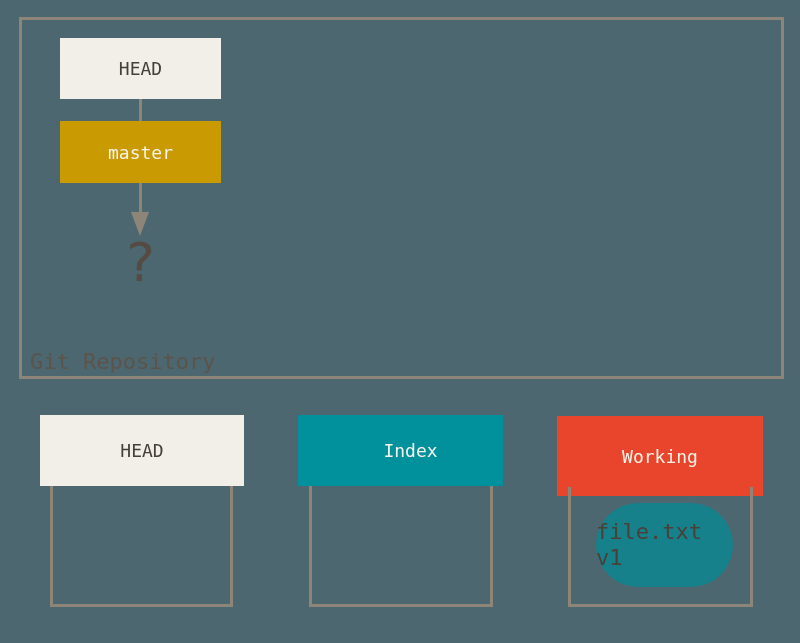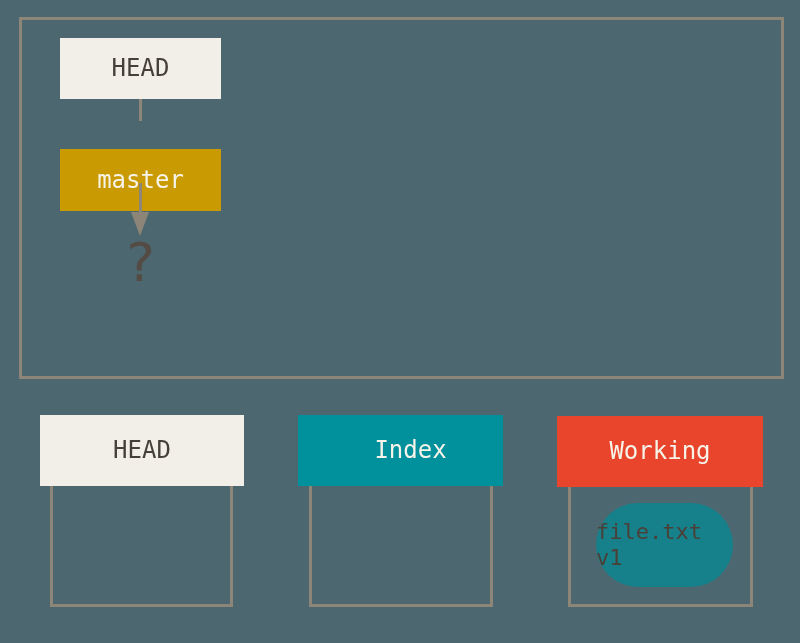--- a/index.html
+++ b/index.html
@@ -29,25 +29,25 @@
     letter-spacing: 0px;
     color: #5A544B;
   }
 
   
   .label-box {
     display: flex;
     align-items: center;
     justify-content: center;
     text-align: center;
-    font-size: 24px;
+    font-size: 18px;
     line-height: 27px;
   }
   .cream  { background: #F1EFE7; color: #463F3A; }
-  .gold   { background: #C99A02; color: #F6F3E9; margin-top: 28px; }
+  .gold   { background: #C99A02; color: #F6F3E9; }
   .teal   { background: #00919C; color: #F6F3E9; }
   .red    { background: #E9452C; color: #F6F3E9; }
 
   
   .head-top   { left: 38px; top: 18px;  width: 161px; height: 61px; }
   .connector  { left: 117px; top: 79px; width: 3px;  height: 22px; background: #8D8578; }
   .master-box { left: 38px; top: 101px; width: 161px; height: 62px; }
   .arrow-line { left: 117px; top: 163px; width: 3px; height: 30px; background: #8D8578; }
   .arrow-head {
     left: 109px; top: 192px;
@@ -61,21 +61,21 @@
     width: 60px;
     text-align: center;
     font-size: 54px;
     line-height: 54px;
     color: #544C44;
   }
 
   
   .head-label  { left: 40px;  top: 415px; width: 204px; height: 71px; }
   .index-label { left: 298px; top: 415px; width: 205px; height: 71px; padding-left: 20px; }
-  .wd-label    { left: 557px; top: 416px; width: 206px; height: 71px; flex-direction: column; }
+  .wd-label    { left: 557px; top: 416px; width: 206px; height: 80px; flex-direction: column; }
 
   .outline-box {
     border: 3px solid #8D8578;
     border-top: none;
     background: transparent;
   }
   .head-outline  { left: 50px;  top: 486px; width: 183px; height: 121px; }
   .index-outline { left: 309px; top: 486px; width: 184px; height: 121px; }
   .wd-outline    { left: 568px; top: 487px; width: 185px; height: 120px; }
 
@@ -105,20 +105,21 @@
 
   <div class="abs label-box gold master-box">
     <span>master</span>
   </div>
 
   <div class="abs arrow-line"></div>
   <div class="abs arrow-head"></div>
 
   <div class="abs question">?</div>
 
+  <div class="repo-label">Git Repository</div>
 </div>
 
 <div class="abs label-box cream head-label">
   <span>HEAD</span>
 </div>
 <div class="abs outline-box head-outline"></div>
 
 <div class="abs label-box teal index-label">
   <span>Index</span>
 </div>

